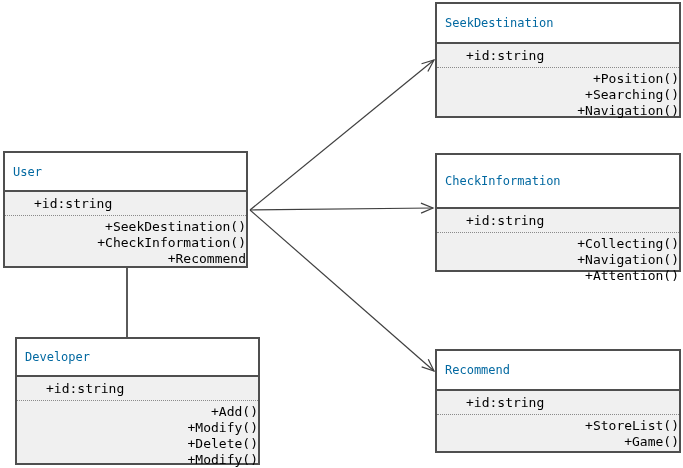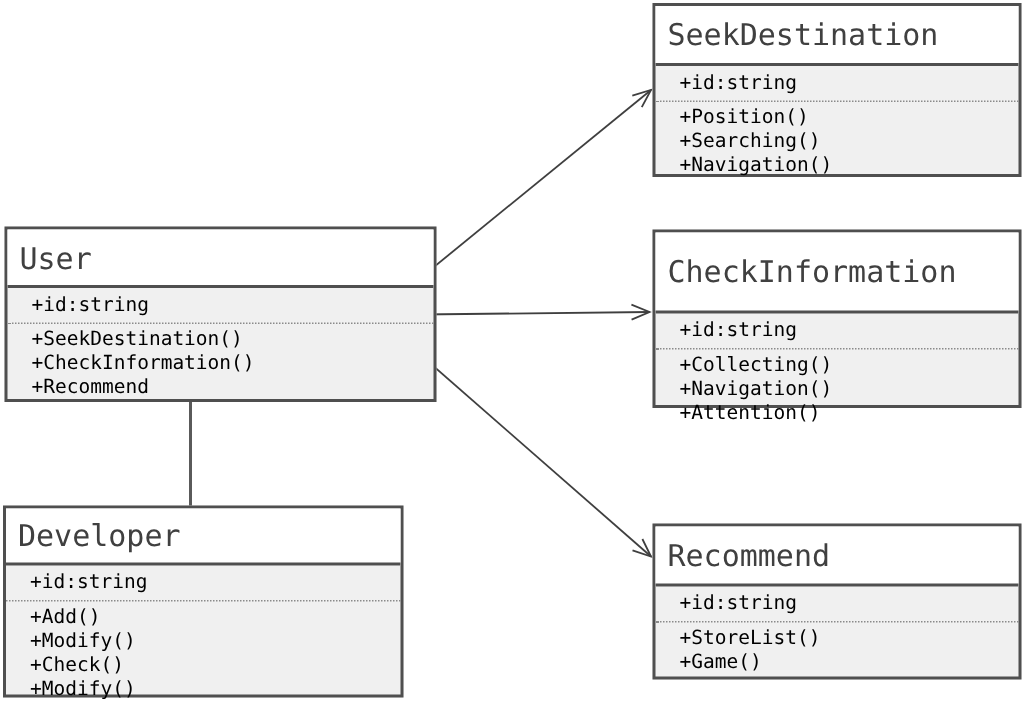--- a/index.html
+++ b/index.html
@@ -30,34 +30,34 @@
     flex-direction: column;
   }
   .uml-title {
     box-sizing: border-box;
     flex: 0 0 auto;
     background: #ffffff;
     border-bottom: 2px solid #4f4f4f;
     display: flex;
     align-items: center;
     padding-left: 8px;
-    font-size: 20px;
-    color: #404040;
+    font-size: 12px;
+    color: #0369a1;
     white-space: pre;
   }
   .uml-attrs { padding: 4px 0 3px 0; }
   .uml-sep {
     height: 0;
     border-top: 1px dotted #8a8a8a;
   }
-  .uml-methods { padding: 3px 0 0 0; }
+  .uml-methods { padding: 3px 0 0 0; text-align: right; }
   .uml-member {
     font-size: 13px;
     line-height: 16px;
-    padding-left: 16px;
+    padding-left: 29px;
     color: #000000;
     white-space: pre;
   }
 </style>
 </head>
 <body>
 
 <div class="canvas">
 
   <svg class="connector-layer" width="683" height="468" viewBox="0 0 683 468" xmlns="http://www.w3.org/2000/svg">
@@ -65,43 +65,43 @@
       <marker id="openArrow" markerWidth="16" markerHeight="14" refX="13" refY="6" orient="auto" markerUnits="userSpaceOnUse">
         <path d="M1,1 L13,6 L1,11" fill="none" stroke="#3f3f3f" stroke-width="1.2"></path>
       </marker>
     </defs>
     <line x1="127" y1="267" x2="127" y2="338" stroke="#5a5a5a" stroke-width="2"></line>
     <line x1="250" y1="210" x2="434" y2="60" stroke="#3f3f3f" stroke-width="1.2" marker-end="url(#openArrow)"></line>
     <line x1="250" y1="210" x2="433" y2="208" stroke="#3f3f3f" stroke-width="1.2" marker-end="url(#openArrow)"></line>
     <line x1="250" y1="210" x2="434" y2="371" stroke="#3f3f3f" stroke-width="1.2" marker-end="url(#openArrow)"></line>
   </svg>
 
-  <div class="uml-class" style="left:3px; top:151px; width:288px; height:117px;">
+  <div class="uml-class" style="left:3px; top:151px; width:245px; height:117px;">
     <div class="uml-title" style="height:39px;">User</div>
     <div class="uml-attrs">
       <div class="uml-member">+id:string</div>
     </div>
     <div class="uml-sep"></div>
     <div class="uml-methods">
       <div class="uml-member">+SeekDestination()</div>
       <div class="uml-member">+CheckInformation()</div>
       <div class="uml-member">+Recommend</div>
     </div>
   </div>
 
-  <div class="uml-class" style="left:2px; top:337px; width:267px; height:128px;">
+  <div class="uml-class" style="left:15px; top:337px; width:245px; height:128px;">
     <div class="uml-title" style="height:38px;">Developer</div>
     <div class="uml-attrs">
       <div class="uml-member">+id:string</div>
     </div>
     <div class="uml-sep"></div>
     <div class="uml-methods">
       <div class="uml-member">+Add()</div>
       <div class="uml-member">+Modify()</div>
-      <div class="uml-member">+Check()</div>
+      <div class="uml-member">+Delete()</div>
       <div class="uml-member">+Modify()</div>
     </div>
   </div>
 
   <div class="uml-class" style="left:435px; top:2px; width:246px; height:116px;">
     <div class="uml-title" style="height:40px;">SeekDestination</div>
     <div class="uml-attrs">
       <div class="uml-member">+id:string</div>
     </div>
     <div class="uml-sep"></div>

